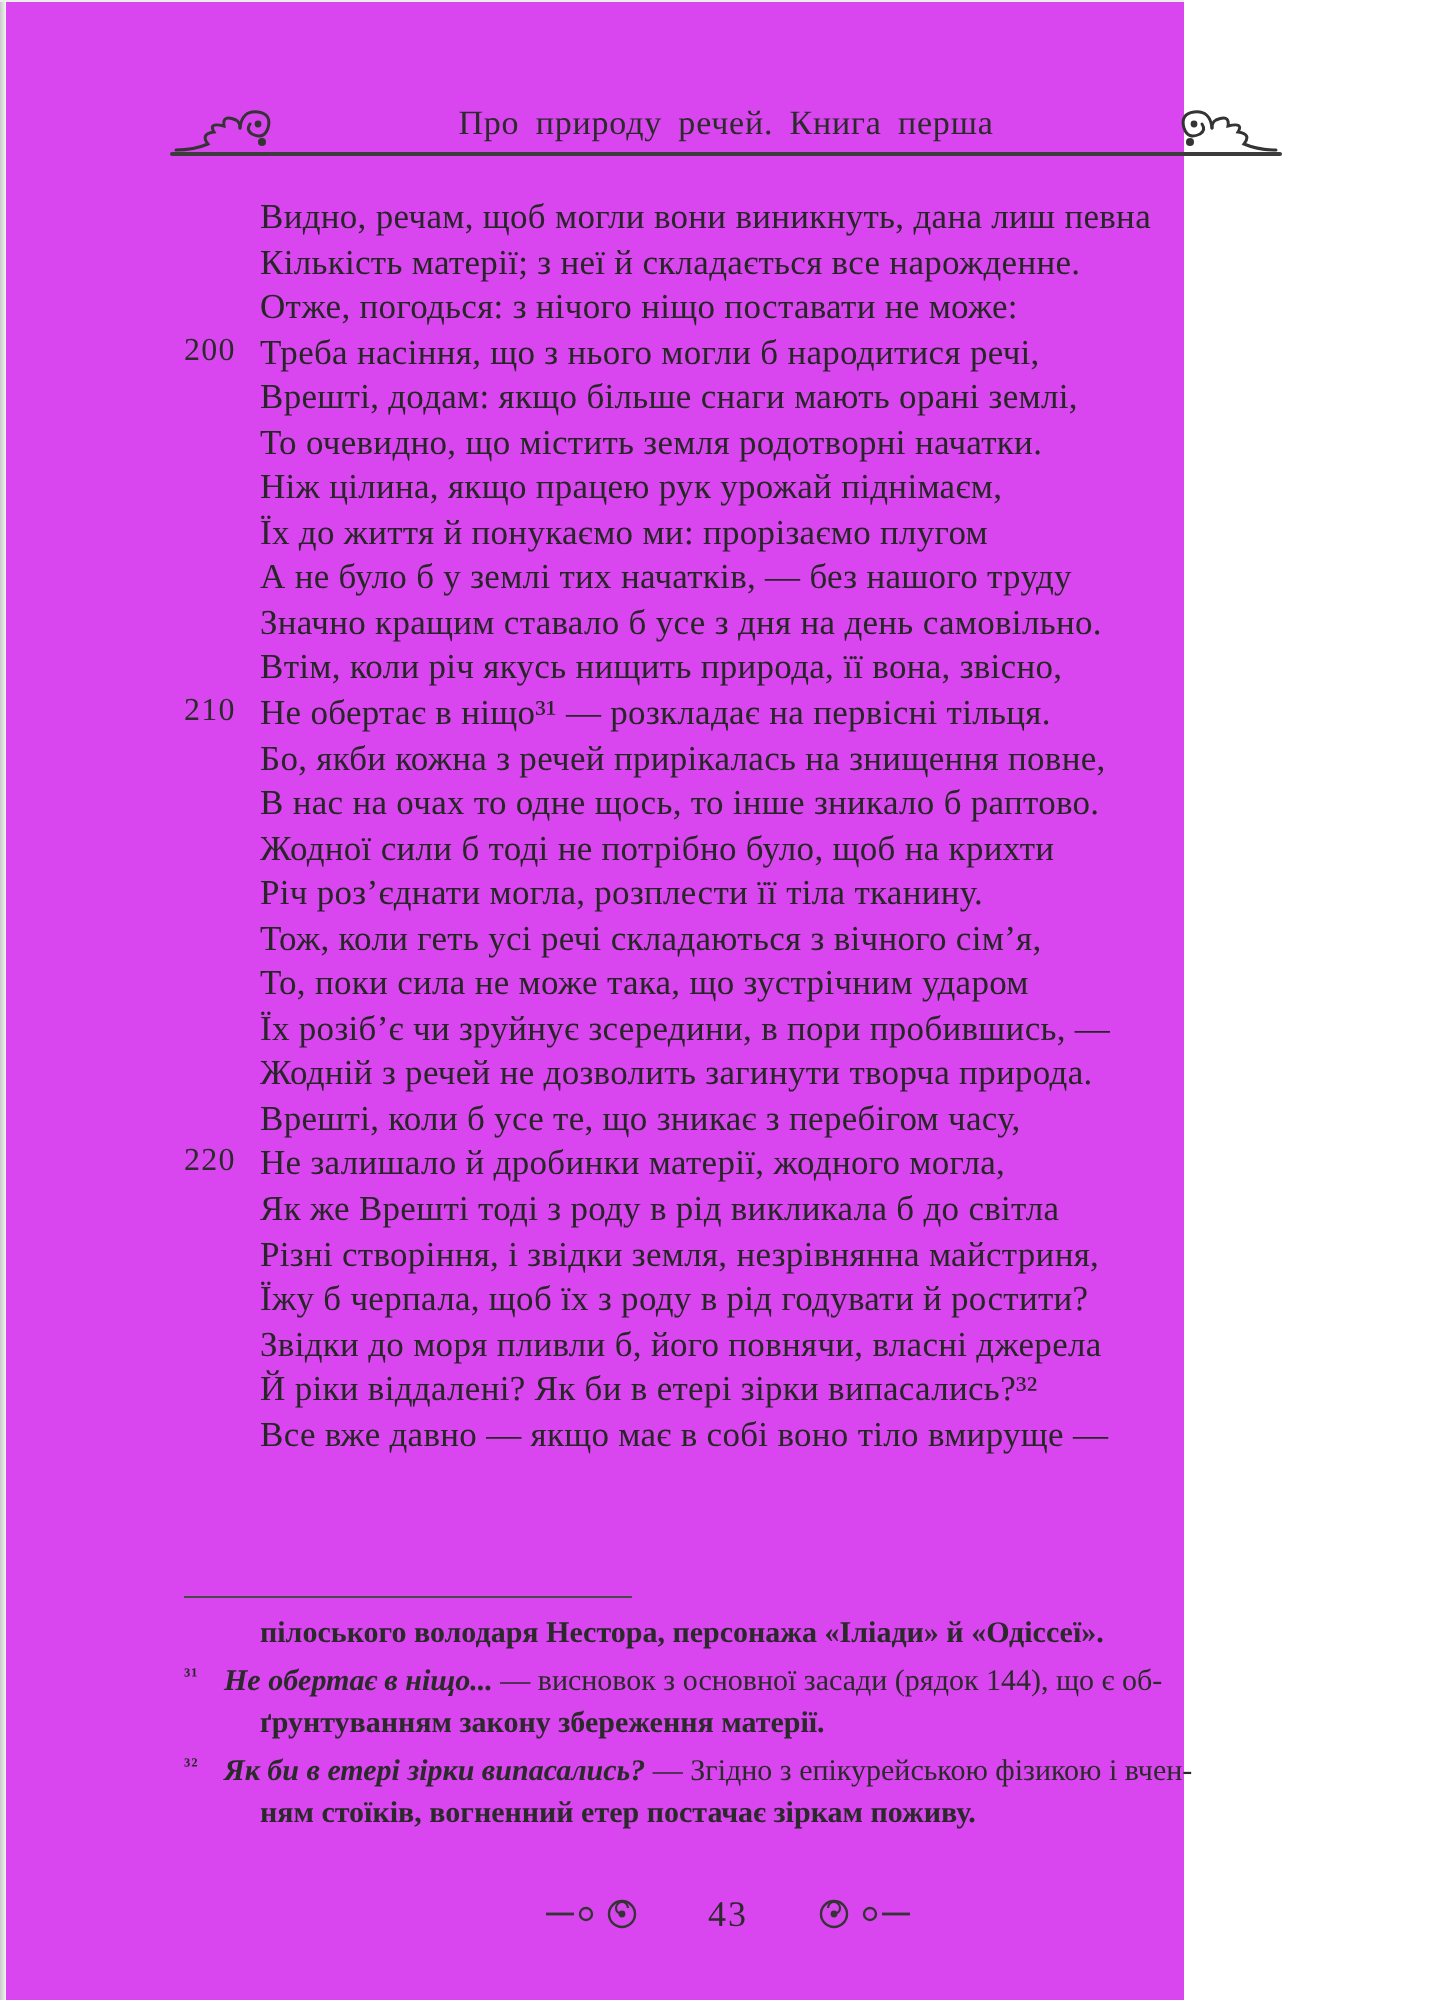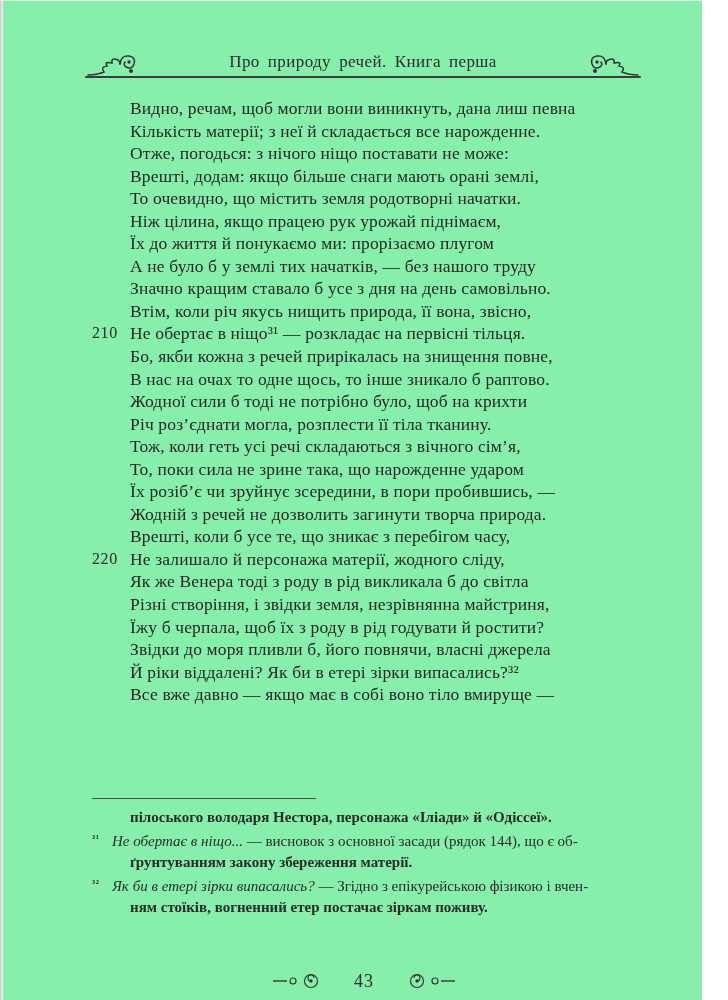--- a/index.html
+++ b/index.html
@@ -2,21 +2,21 @@
 <html lang="uk"><head>
 <meta charset="utf-8">
 <style>
   html,body{margin:0;padding:0;}
   body{
     width:728px;height:1000px;overflow:hidden;
     background:#ffffff;
     font-family:"Liberation Serif","DejaVu Serif",serif;
   }
   .page{
-    position:relative;width:702px;height:1000px;background:#86efac;color:#262626;
+    position:relative;width:592px;height:1000px;background:#d946ef;color:#262626;
   }
   .edge-left{
     position:absolute;left:0;top:0;width:3px;height:100%;
     background:linear-gradient(to right,#c9c9c9,#f4f4f4);
   }
   .edge-top{
     position:absolute;left:0;top:0;width:100%;height:1px;background:#ececec;
   }
 
   
@@ -41,25 +41,25 @@
 
   
   .fn-sep{position:absolute;left:92px;top:798px;width:224px;height:1.4px;background:#4a4a4a;}
   .footnotes{position:absolute;left:92px;top:806px;width:560px;font-size:15px;color:#2a2a2a;}
   .fn-line{height:22.4px;line-height:22.4px;white-space:nowrap;}
   .fn-line.indent{padding-left:38px;font-weight:bold;}
   .fn-marker{
     display:inline-block;width:20px;font-size:10.5px;font-weight:bold;
     vertical-align:4px;letter-spacing:.5px;
   }
-  .fn-lemma{font-style:italic;font-weight:normal;}
+  .fn-lemma{font-style:italic;font-weight:bold;}
 
   
   .footer{
-    position:absolute;left:0;top:968px;width:728px;height:26px;
+    position:absolute;left:0;top:944px;width:728px;height:26px;
     display:flex;justify-content:center;align-items:center;gap:26px;
   }
   .pagenum{font-size:18px;letter-spacing:1px;color:#2b2b2b;}
   .footer .orn{width:56px;height:18px;}
   .footer .orn.right{transform:scaleX(-1);}
 </style>
 </head>
 <body>
 
 <div class="page">
@@ -94,20 +94,24 @@
       </div>
       <div class="poem-line">
         <span class="line-num"></span>
         <span class="line-text">Кількість матерії; з неї й складається все нарожденне.</span>
       </div>
       <div class="poem-line">
         <span class="line-num"></span>
         <span class="line-text">Отже, погодься: з нічого ніщо поставати не може:</span>
       </div>
       <div class="poem-line">
+        <span class="line-num">200</span>
+        <span class="line-text">Треба насіння, що з нього могли б народитися речі,</span>
+      </div>
+      <div class="poem-line">
         <span class="line-num"></span>
         <span class="line-text">Врешті, додам: якщо більше снаги мають орані землі,</span>
       </div>
       <div class="poem-line">
         <span class="line-num"></span>
         <span class="line-text">То очевидно, що містить земля родотворні начатки.</span>
       </div>
       <div class="poem-line">
         <span class="line-num"></span>
         <span class="line-text">Ніж цілина, якщо працею рук урожай піднімаєм,</span>
@@ -147,41 +151,41 @@
       <div class="poem-line">
         <span class="line-num"></span>
         <span class="line-text">Річ роз’єднати могла, розплести її тіла тканину.</span>
       </div>
       <div class="poem-line">
         <span class="line-num"></span>
         <span class="line-text">Тож, коли геть усі речі складаються з вічного сім’я,</span>
       </div>
       <div class="poem-line">
         <span class="line-num"></span>
-        <span class="line-text">То, поки сила не зрине така, що нарожденне ударом</span>
+        <span class="line-text">То, поки сила не може така, що зустрічним ударом</span>
       </div>
       <div class="poem-line">
         <span class="line-num"></span>
         <span class="line-text">Їх розіб’є чи зруйнує зсередини, в пори пробившись, —</span>
       </div>
       <div class="poem-line">
         <span class="line-num"></span>
         <span class="line-text">Жодній з речей не дозволить загинути творча природа.</span>
       </div>
       <div class="poem-line">
         <span class="line-num"></span>
         <span class="line-text">Врешті, коли б усе те, що зникає з перебігом часу,</span>
       </div>
       <div class="poem-line">
         <span class="line-num">220</span>
-        <span class="line-text">Не залишало й персонажа матерії, жодного сліду,</span>
-      </div>
-      <div class="poem-line">
-        <span class="line-num"></span>
-        <span class="line-text">Як же Венера тоді з роду в рід викликала б до світла</span>
+        <span class="line-text">Не залишало й дробинки матерії, жодного могла,</span>
+      </div>
+      <div class="poem-line">
+        <span class="line-num"></span>
+        <span class="line-text">Як же Врешті тоді з роду в рід викликала б до світла</span>
       </div>
       <div class="poem-line">
         <span class="line-num"></span>
         <span class="line-text">Різні створіння, і звідки земля, незрівнянна майстриня,</span>
       </div>
       <div class="poem-line">
         <span class="line-num"></span>
         <span class="line-text">Їжу б черпала, щоб їх з роду в рід годувати й ростити?</span>
       </div>
       <div class="poem-line">

